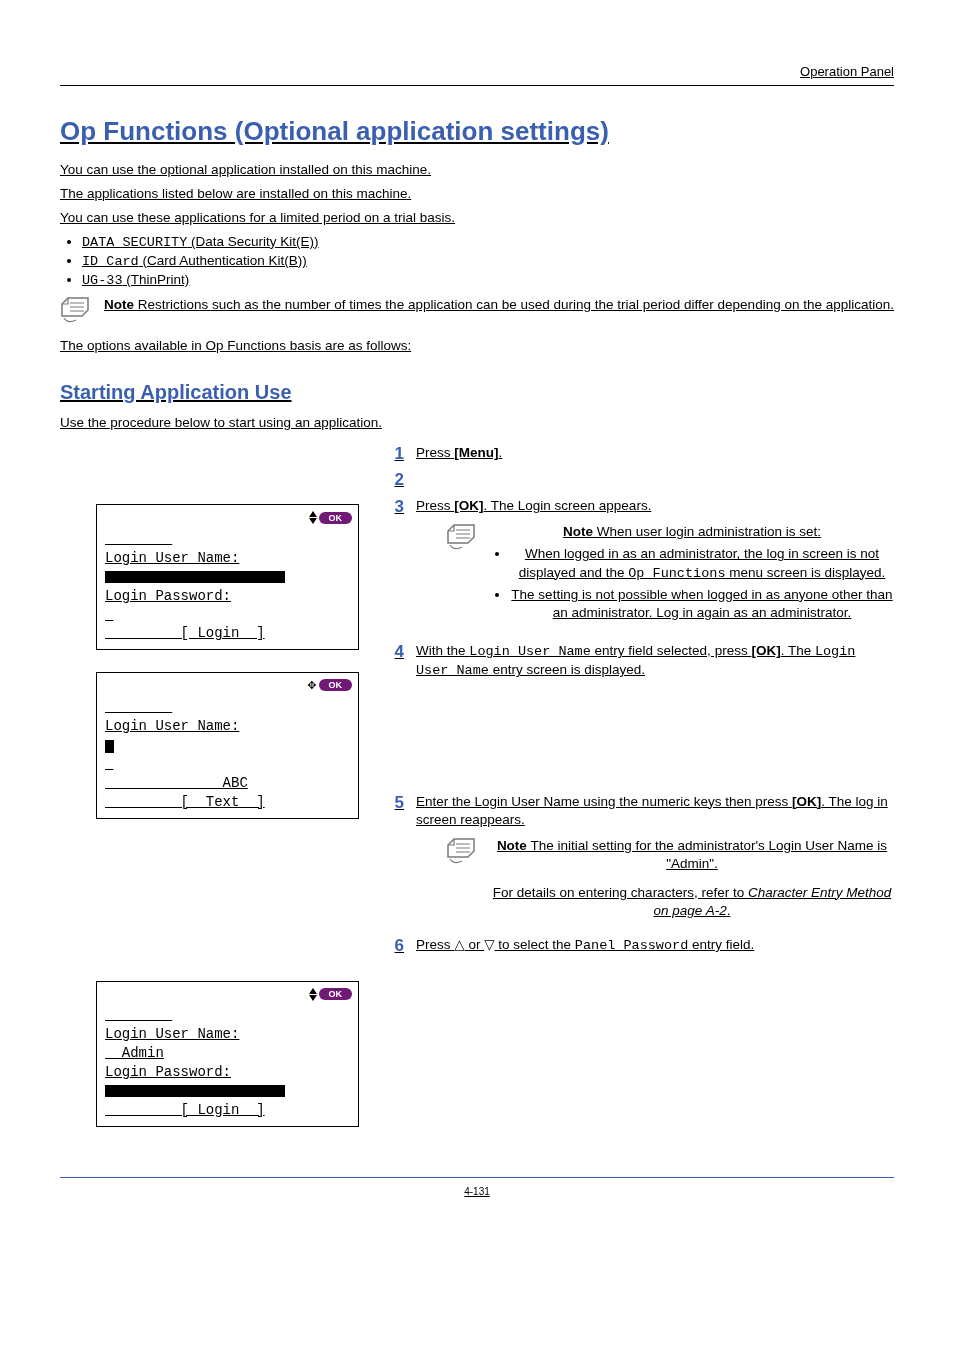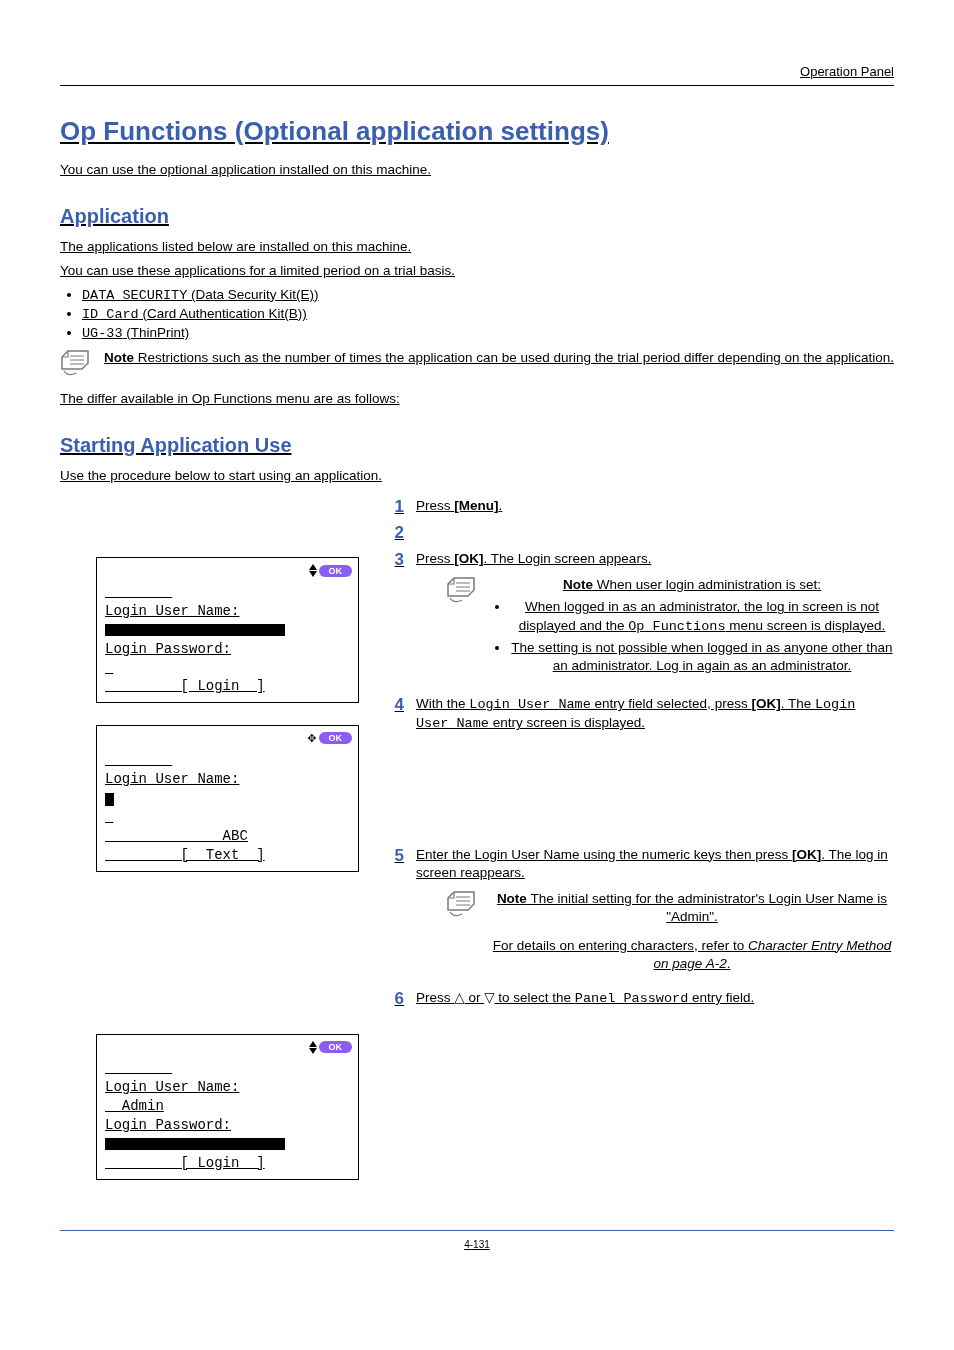--- a/index.html
+++ b/index.html
@@ -104,21 +104,21 @@
     position: absolute;
     top: 6px;
     right: 6px;
     display: inline-flex;
     align-items: center;
     gap: 2px;
     font-family: Arial, sans-serif;
     font-size: 10px;
   }
   .ok-box {
-    background:#8b5cf6;color:#fff;padding:0 10px;font-weight:bold;font-size:9px;border-radius:6px;
+    background:#701a75;color:#fff;padding:0 10px;font-weight:bold;font-size:9px;border-radius:6px;
   }
   .blackbar {
     display:inline-block;background:#000;height:12px;width:180px;vertical-align:middle;
   }
   .cursor-block {
     display:inline-block;background:#000;width:9px;height:13px;vertical-align:text-bottom;
   }
   .tri-up, .tri-down {
     width:0;height:0;border-left:4px solid transparent;border-right:4px solid transparent;display:inline-block;vertical-align:middle;
   }
@@ -138,21 +138,20 @@
 <body>
 
 <div class="page">
 
   <div class="running-head">Operation Panel</div>
   <hr class="top-rule">
 
   <h1 class="main-heading">Op Functions (Optional application settings)</h1>
   <p>You can use the optional application installed on this machine.</p>
 
-  <h2 class="sub-heading">Application</h2>
   <p>The applications listed below are installed on this machine.</p>
   <p>You can use these applications for a limited period on a trial basis.</p>
 
   <ul class="bullets">
     <li><span class="mono">DATA SECURITY</span><span> (Data Security Kit(E))</span></li>
     <li><span class="mono">ID Card</span><span> (Card Authentication Kit(B))</span></li>
     <li><span class="mono">UG-33</span><span> (ThinPrint)</span></li>
   </ul>
 
   <div class="note-block">
@@ -162,21 +161,21 @@
           <path d="M8 2 L8 8 L2 8" fill="none" stroke="#7a7a7a" stroke-width="1.2"></path>
           <line x1="10" y1="7" x2="24" y2="7" stroke="#7a7a7a" stroke-width="1"></line>
           <line x1="10" y1="11" x2="24" y2="11" stroke="#7a7a7a" stroke-width="1"></line>
           <line x1="10" y1="15" x2="24" y2="15" stroke="#7a7a7a" stroke-width="1"></line>
           <path d="M4 22 Q8 28 16 24" fill="none" stroke="#7a7a7a" stroke-width="1.2"></path>
         </svg>
     </div>
     <div class="note-text"><span class="note-label">Note</span><span>  Restrictions such as the number of times the application can be used during the trial period differ depending on the application.</span></div>
   </div>
 
-  <p>The differ available in Op Functions menu are as follows:</p>
+  <p>The options available in Op Functions basis are as follows:</p>
 
   <h2 class="sub-heading">Starting Application Use</h2>
   <p>Use the procedure below to start using an application.</p>
 
   <div class="two-col">
     <div class="col-left">
 
       <div style="height:58px"></div>
 
       <div class="lcd">

